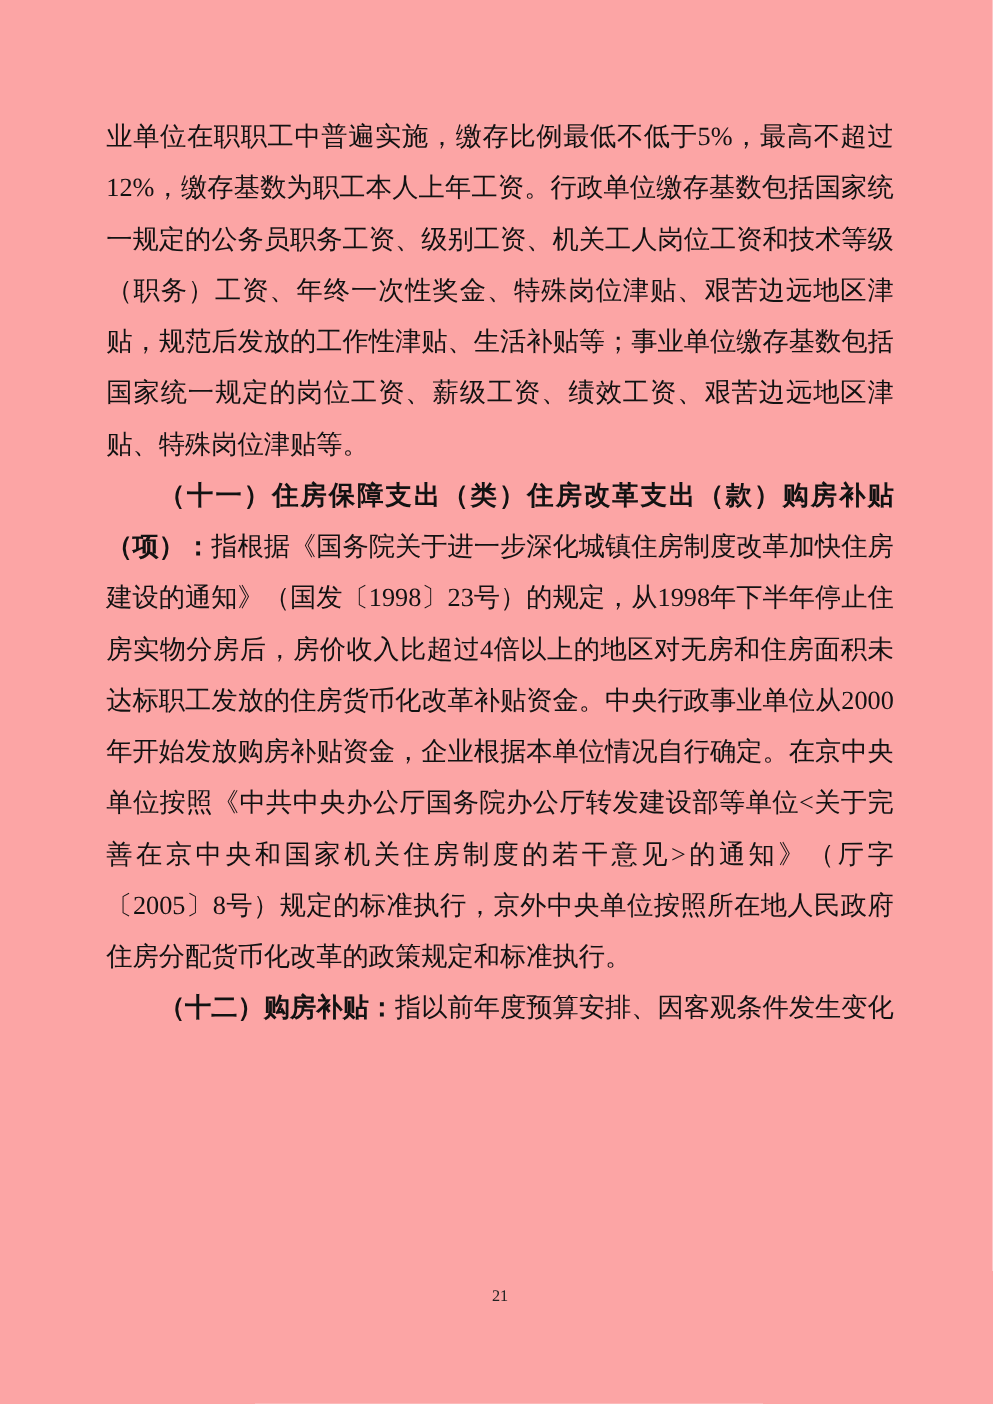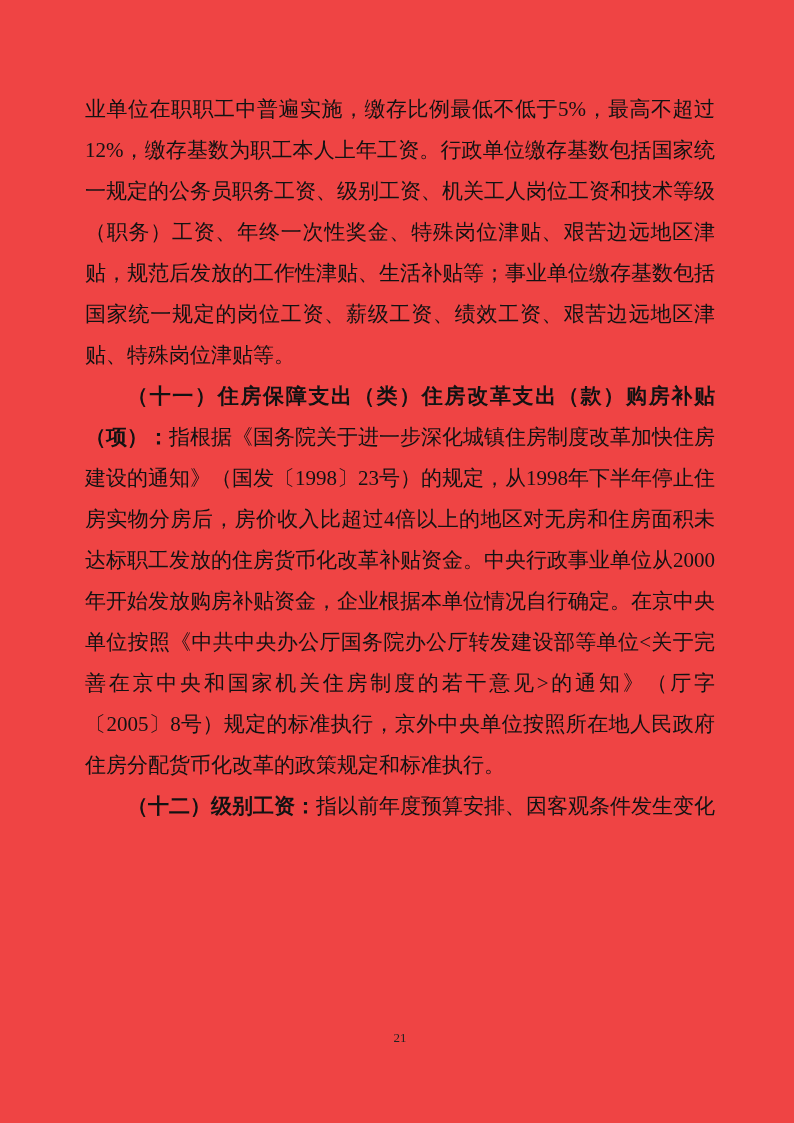--- a/index.html
+++ b/index.html
@@ -11,21 +11,21 @@
     width: 794px;
     height: 1123px;
     position: relative;
     font-family: "Liberation Serif", "DejaVu Serif", serif;
     color: #121212;
     overflow: hidden;
   }
   .page {
     position: absolute;
     inset: 0;
-    background: #ef4444;
+    background: #fca5a5;
   }
   .content {
     position: absolute;
     left: 85px;
     top: 89px;
     width: 630px;
   }
   .para {
     margin: 0;
     font-size: 21px;
@@ -58,20 +58,20 @@
 <body>
 
 <div class="page">
   <div class="content">
 
     <p class="para"><span>业单位在职职工中普遍实施，缴存比例最低不低于5%，最高不超过12%，缴存基数为职工本人上年工资。行政单位缴存基数包括国家统一规定的公务员职务工资、级别工资、机关工人岗位工资和技术等级（职务）工资、年终一次性奖金、特殊岗位津贴、艰苦边远地区津贴，规范后发放的工作性津贴、生活补贴等；事业单位缴存基数包括国家统一规定的岗位工资、薪级工资、绩效工资、艰苦边远地区津贴、特殊岗位津贴等。</span></p>
 
 
     <p class="para indent"><span class="seg-bold">（十一）住房保障支出（类）住房改革支出（款）购房补贴（项）：</span><span>指根据《国务院关于进一步深化城镇住房制度改革加快住房建设的通知》（国发〔1998〕23号）的规定，从1998年下半年停止住房实物分房后，房价收入比超过4倍以上的地区对无房和住房面积未达标职工发放的住房货币化改革补贴资金。中央行政事业单位从2000年开始发放购房补贴资金，企业根据本单位情况自行确定。在京中央单位按照《中共中央办公厅国务院办公厅转发建设部等单位&lt;关于完善在京中央和国家机关住房制度的若干意见&gt;的通知》（厅字〔2005〕8号）规定的标准执行，京外中央单位按照所在地人民政府住房分配货币化改革的政策规定和标准执行。</span></p>
 
-    <p class="para indent"><span class="seg-bold">（十二）级别工资：</span><span>指以前年度预算安排、因客观条件发生变化</span></p>
+    <p class="para indent"><span class="seg-bold">（十二）购房补贴：</span><span>指以前年度预算安排、因客观条件发生变化</span></p>
 
   </div>
 
   <div class="footer">
     <span class="page-number">21</span>
   </div>
 </div>
 
 </body></html>

